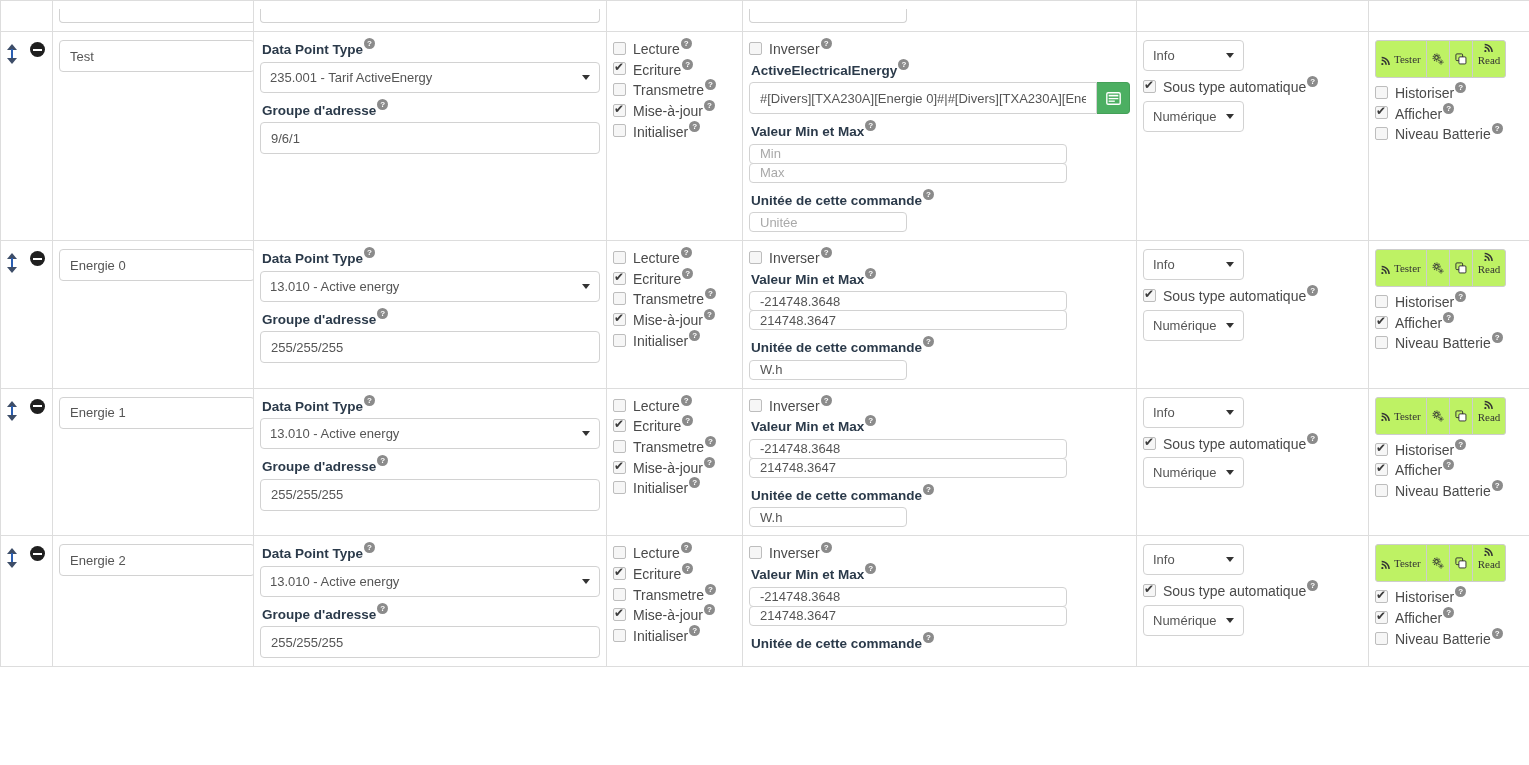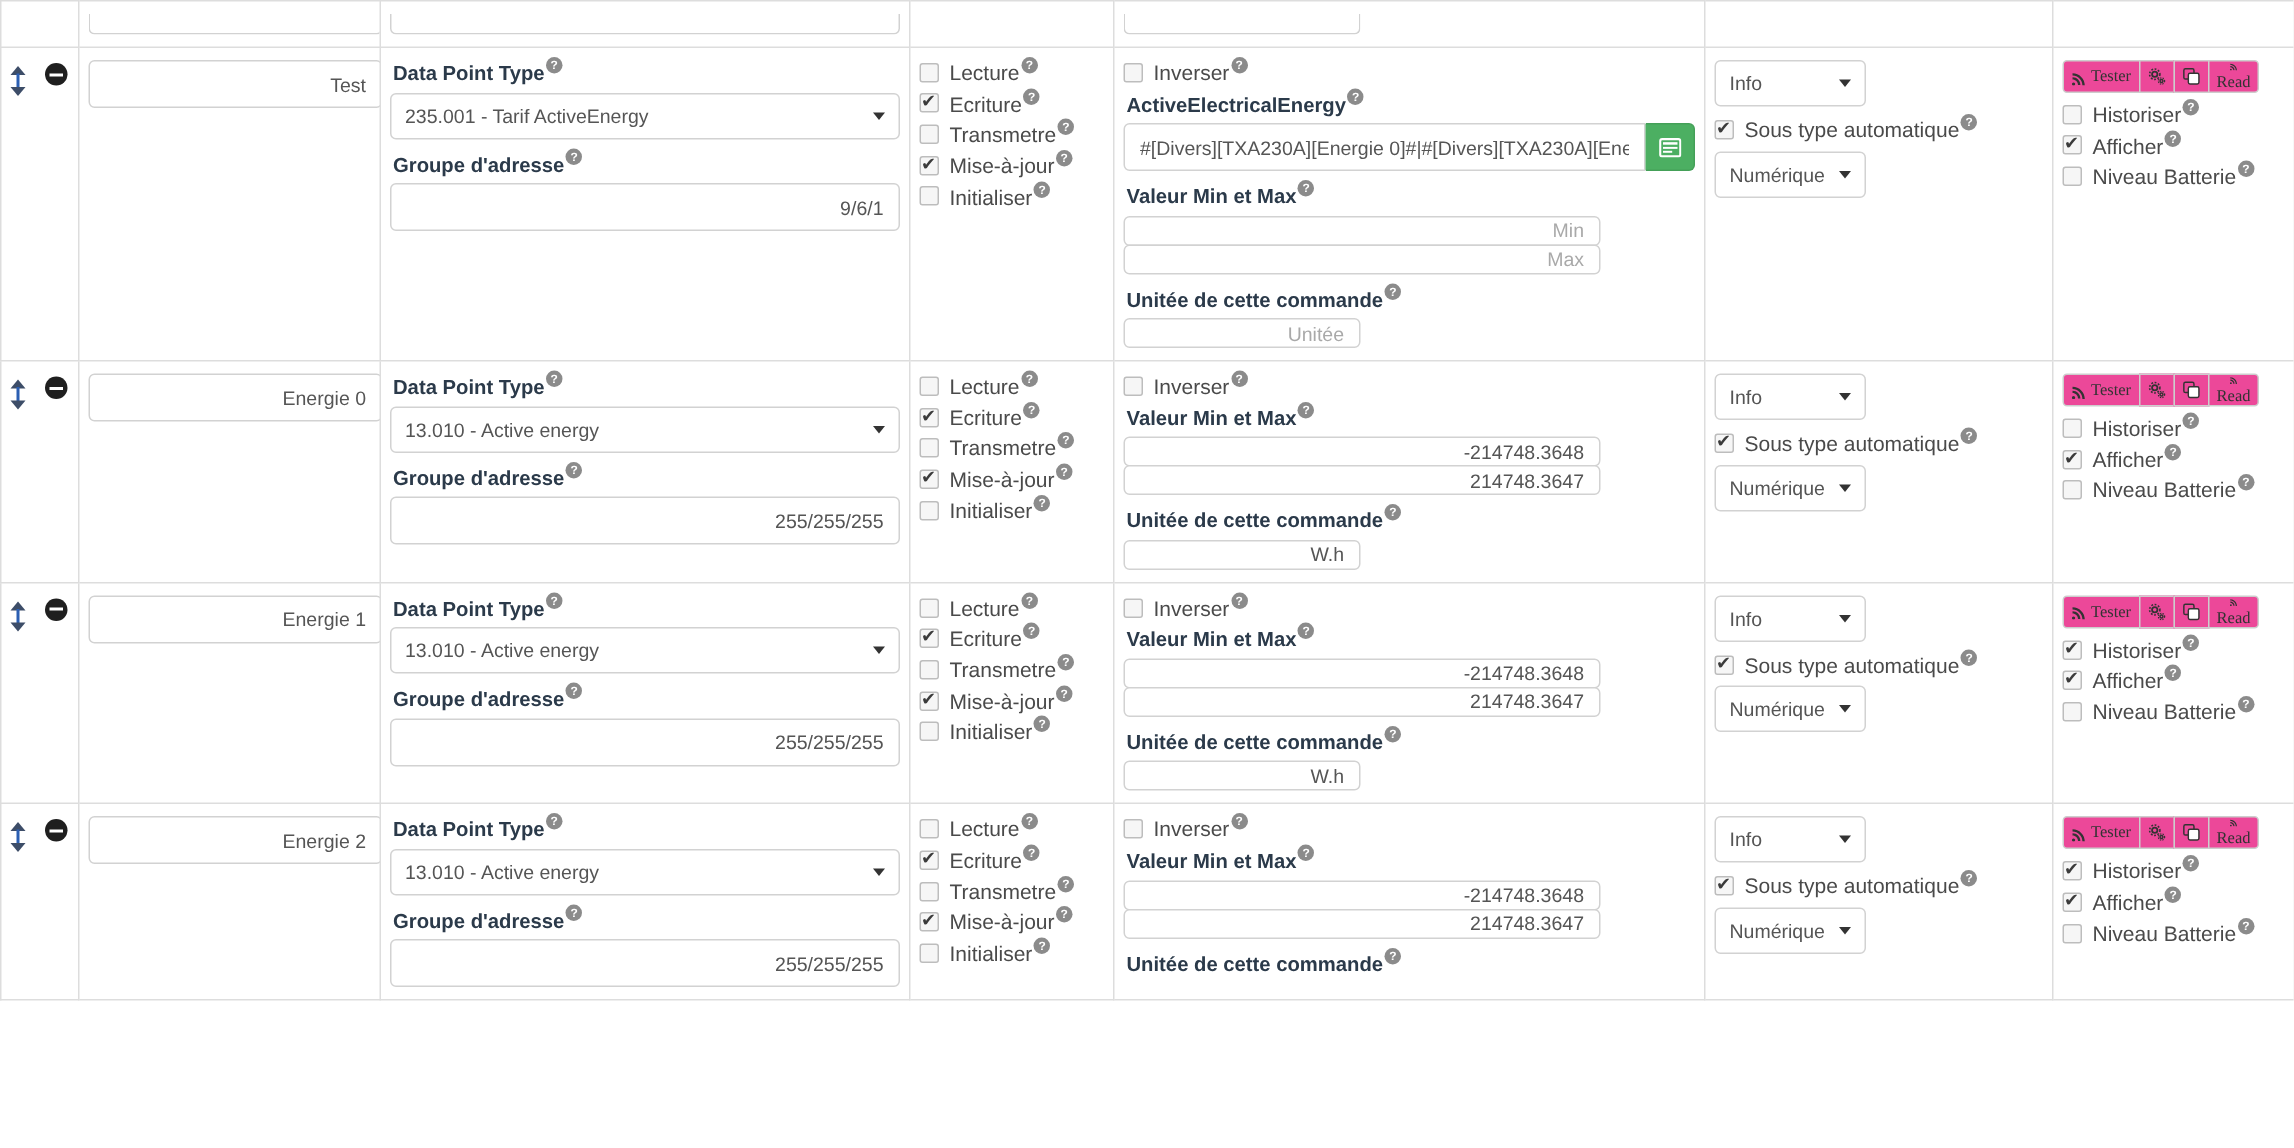--- a/index.html
+++ b/index.html
@@ -62,21 +62,21 @@
     content: ""; position: absolute; left: 3px; top: 6.5px;
     width: 9px; height: 2px; background: #ffffff;
   }
 
   
   .inp {
     display: block; width: 100%; height: 32px;
     border: 1px solid #d2d2d2; border-radius: 4px;
     background: #fff; padding: 4px 10px;
     font-family: "Liberation Sans", sans-serif;
-    font-size: 13px; color: #555; outline: none; text-align: right;
+    font-size: 13px; color: #555; outline: none;
   }
   .inp::placeholder { color: #a9a9a9; }
   .inp.sm { height: 20px; }
 
   select.sel {
     display: block; width: 100%; height: 31px;
     border: 1px solid #d2d2d2; border-radius: 4px;
     background: #fff; padding: 3px 24px 3px 9px;
     font-size: 13px; color: #555;
     font-family: "Liberation Sans", sans-serif;
@@ -126,21 +126,21 @@
     width: 33px; height: 32px; flex: none;
     background: #4caf62; border: 1px solid #44a058;
     border-left: 0; border-top-right-radius: 4px; border-bottom-right-radius: 4px;
     display: flex; align-items: center; justify-content: center; cursor: pointer;
   }
   .addon-green svg { display: block; }
 
   
   .btn-group { display: flex; margin-bottom: 6px; }
   .btn {
-    height: 22px; border: 1px solid #cdcdcd; background: #ec4899;
+    height: 38px; border: 1px solid #cdcdcd; background: #bef264;
     font-size: 11px; color: #333; padding: 0 5px; margin-left: -1px;
     display: flex; align-items: center; gap: 2px; cursor: pointer;
     font-family: "Liberation Serif", serif;
     white-space: nowrap;
   }
   .btn:first-child { margin-left: 0; border-radius: 3px 0 0 3px; }
   .btn:last-child { border-radius: 0 3px 3px 0; flex-direction: column; }
   .btn svg { display:block; }
   .w-min { width: 318px; }
   .w-unit { width: 158px; }

